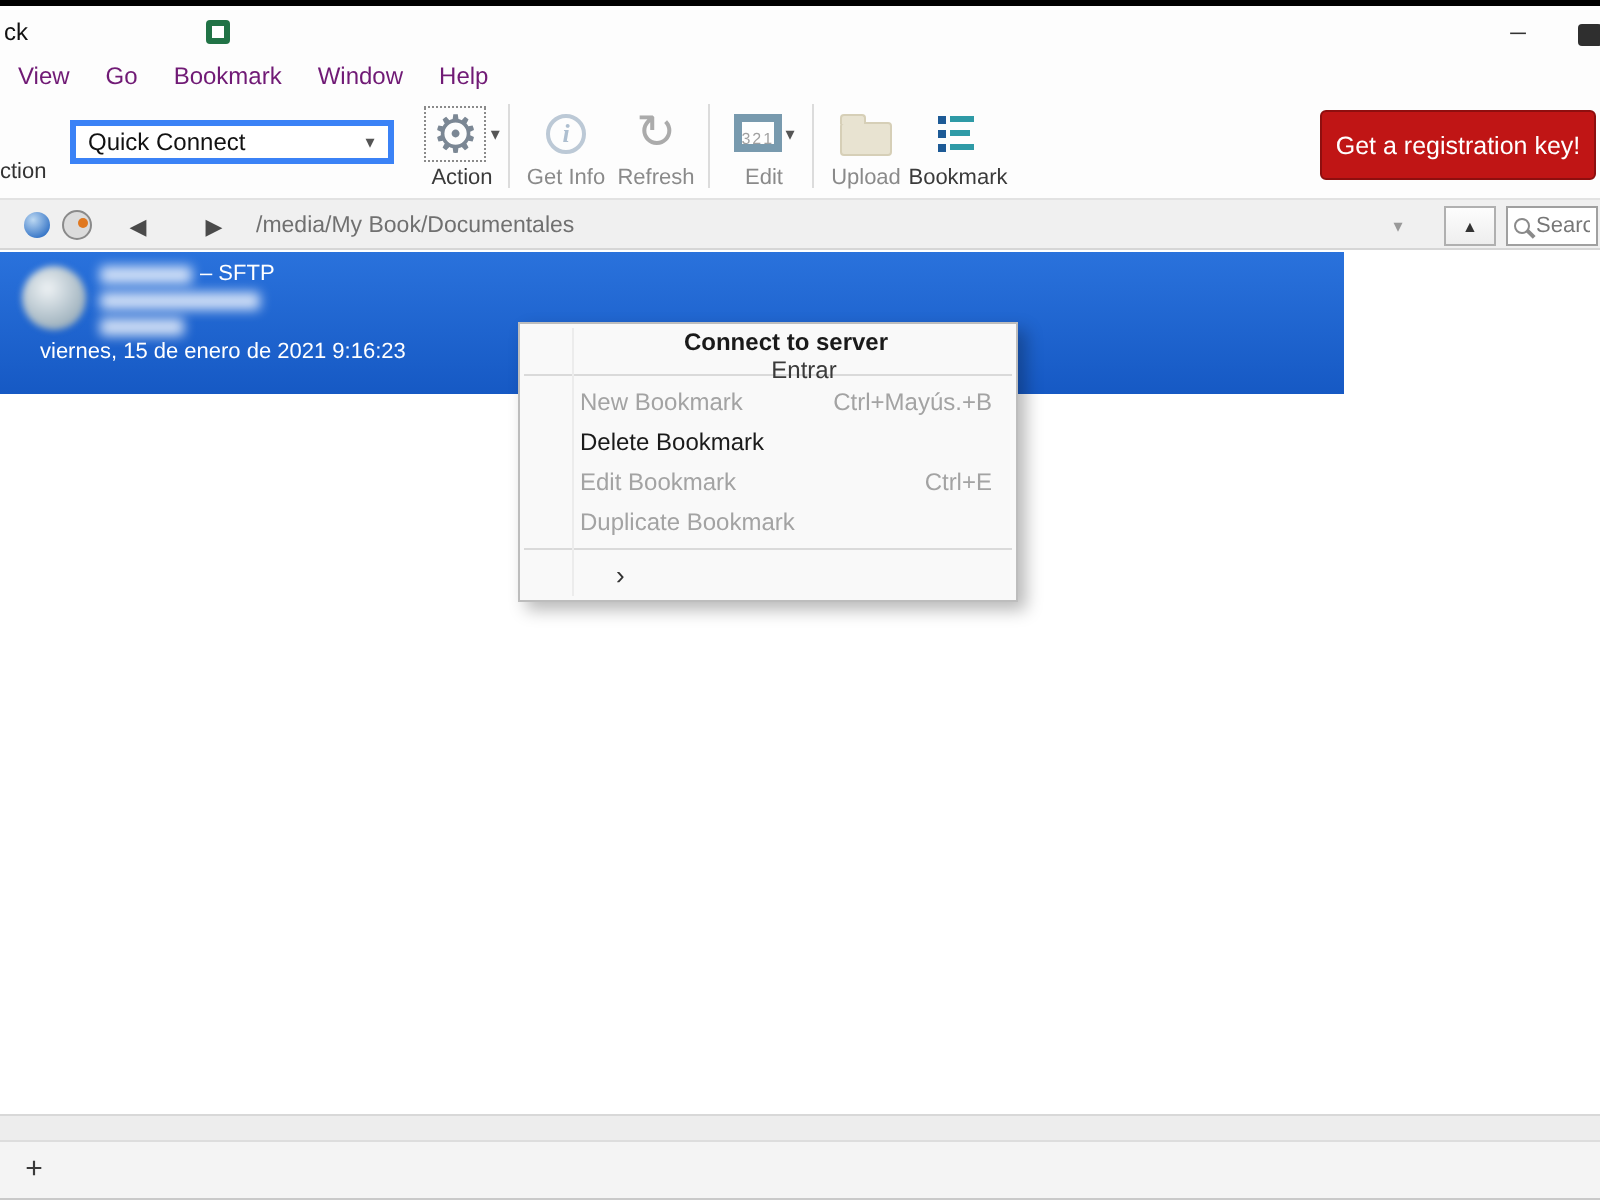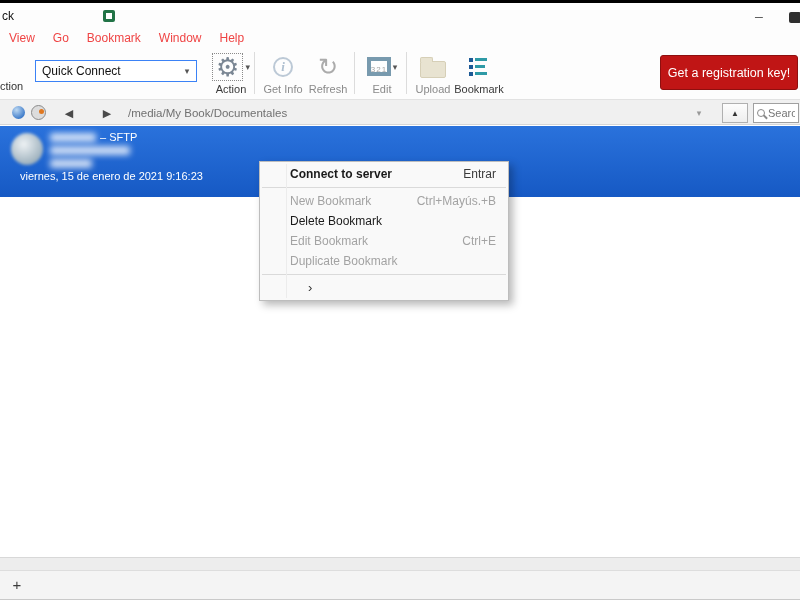--- a/index.html
+++ b/index.html
@@ -17,26 +17,26 @@
   .title-text { position:absolute; left:2px; top:6px; font-size:12px; color:#111; }
   .title-green-icon { position:absolute; left:103px; top:7px; width:12px; height:12px; background:#217346; border-radius:2px; }
   .title-green-icon::after { content:""; position:absolute; left:3px; top:3px; width:6px; height:6px; background:#fff; }
   .win-btn { position:absolute; top:3px; height:22px; width:34px; display:flex; align-items:center; justify-content:center; color:#333; }
   .btn-min { left:742px; font-size:11px; }
   .btn-max { left:778px; }
   .btn-max .sq { width:12px; height:11px; background:#2f2f2f; border-radius:2px; }
 
   
   .menubar { position:absolute; left:0; top:27px; width:800px; height:22px; background:#fdfdfd; display:flex; align-items:center; }
-  .menu-item { padding:3px 9px; font-size:12px; color:#ef4444; cursor:default; }
+  .menu-item { padding:3px 9px; font-size:12px; color:#701a75; cursor:default; }
 
   
   .toolbar { position:absolute; left:0; top:49px; width:800px; height:50px; background:#fdfdfd; }
   .clipped-label { position:absolute; left:0; top:31px; font-size:11px; color:#333; }
-  .quick-connect { position:absolute; left:35px; top:11px; width:162px; height:22px; background:#fff; border:1px solid #3b82f6; display:flex; align-items:center; }
+  .quick-connect { position:absolute; left:35px; top:11px; width:162px; height:22px; background:#fff; border:3px solid #3b82f6; display:flex; align-items:center; }
   .quick-connect .qc-text { flex:1; padding-left:6px; font-size:12px; color:#111; }
   .quick-connect .qc-arrow { width:18px; text-align:center; color:#555; font-size:9px; }
   .tb-btn { position:absolute; top:2px; display:flex; flex-direction:column; align-items:center; }
   .tb-icon-area { height:31px; display:flex; align-items:center; justify-content:center; }
   .tb-label { font-size:11px; color:#3a3a3a; margin-top:1px; }
   .tb-label.dim { color:#8a8a8a; }
   .tb-sep { position:absolute; top:3px; width:1px; height:42px; background:#dcdcdc; }
 
   .gear-glyph { font-size:26px; line-height:26px; color:#7b8794; }
   .focus-dotted { border:1px dotted #8a8a8a; padding:0 3px; }
@@ -72,34 +72,34 @@
   .path-arrow { width:18px; text-align:center; color:#999; font-size:9px; }
   .up-btn { position:absolute; left:722px; top:3px; width:26px; height:20px; border:1px solid #b0b0b0; background:linear-gradient(#fdfdfd,#eeeeee); display:flex; align-items:center; justify-content:center; font-size:8px; color:#333; }
   .search-field { position:absolute; left:753px; top:3px; width:46px; height:20px; border:1px solid #a0a0a0; background:#fff; display:flex; align-items:center; padding:0 3px; gap:3px; }
   .mag { width:8px; height:8px; border:1.5px solid #8a8a8a; border-radius:50%; position:relative; flex:none; }
   .mag::after { content:""; position:absolute; width:5px; height:1.5px; background:#8a8a8a; transform:rotate(45deg); right:-4px; bottom:-1px; }
   .search-input { border:none; outline:none; width:100%; font-size:11px; color:#555; font-family:"Liberation Sans", sans-serif; background:transparent; }
   .search-input::placeholder { color:#777; }
 
   
   .bookmark-list { position:absolute; left:0; top:126px; width:800px; height:431px; background:#fff; }
-  .bm-row { position:absolute; left:0; top:0; width:800px; height:71px; background:linear-gradient(#2a72dc,#1659c4); color:#fff; }
+  .bm-row { position:absolute; left:0; top:0; width:672px; height:71px; background:linear-gradient(#2a72dc,#1659c4); color:#fff; }
   .bm-avatar { position:absolute; left:11px; top:7px; width:32px; height:32px; border-radius:50%; background:radial-gradient(circle at 40% 35%, #eef2f4, #7f98a8); filter:blur(1.5px); }
   .redact { position:absolute; background:rgba(255,255,255,.78); filter:blur(3px); border-radius:2px; height:9px; }
   .r1 { left:50px; top:7px;  width:46px; }
   .r2 { left:50px; top:20px; width:80px; }
   .r3 { left:50px; top:33px; width:42px; }
   .bm-proto { position:absolute; left:100px; top:5px; font-size:11px; }
   .bm-date { position:absolute; left:20px; top:44px; font-size:11px; }
 
   
   .context-menu { position:absolute; left:259px; top:161px; width:250px; background:#f9f9f9; border:1px solid #bdbdbd; box-shadow:4px 4px 8px rgba(0,0,0,.28); padding:2px 0; z-index:10; }
   .context-menu::before { content:""; position:absolute; left:26px; top:2px; bottom:2px; width:1px; background:#ececec; }
   .cm-item { height:20px; display:flex; align-items:center; padding:0 12px 0 30px; font-size:12px; color:#1a1a1a; position:relative; }
-  .cm-item.default { font-weight:bold; }
+  .cm-item.default { font-weight:bold;flex-direction:column; }
   .cm-item.disabled { color:#a3a3a3; }
   .cm-item.disabled .cm-shortcut { color:#a3a3a3; }
   .cm-label { flex:1; white-space:nowrap; }
   .cm-shortcut { color:#3a3a3a; margin-left:18px; font-weight:normal; }
   .cm-sub-arrow { color:#333; font-size:13px; margin-left:18px; line-height:12px; }
   .cm-sep { height:1px; background:#dadada; margin:3px 2px; }
 
   
   .statusbar { position:absolute; left:0; top:557px; width:800px; height:14px; background:#ededed; border-top:1px solid #d8d8d8; border-bottom:1px solid #dddddd; }
   .bottombar { position:absolute; left:0; top:571px; width:800px; height:29px; background:#f4f4f4; border-bottom:1px solid #c9c9c9; }

